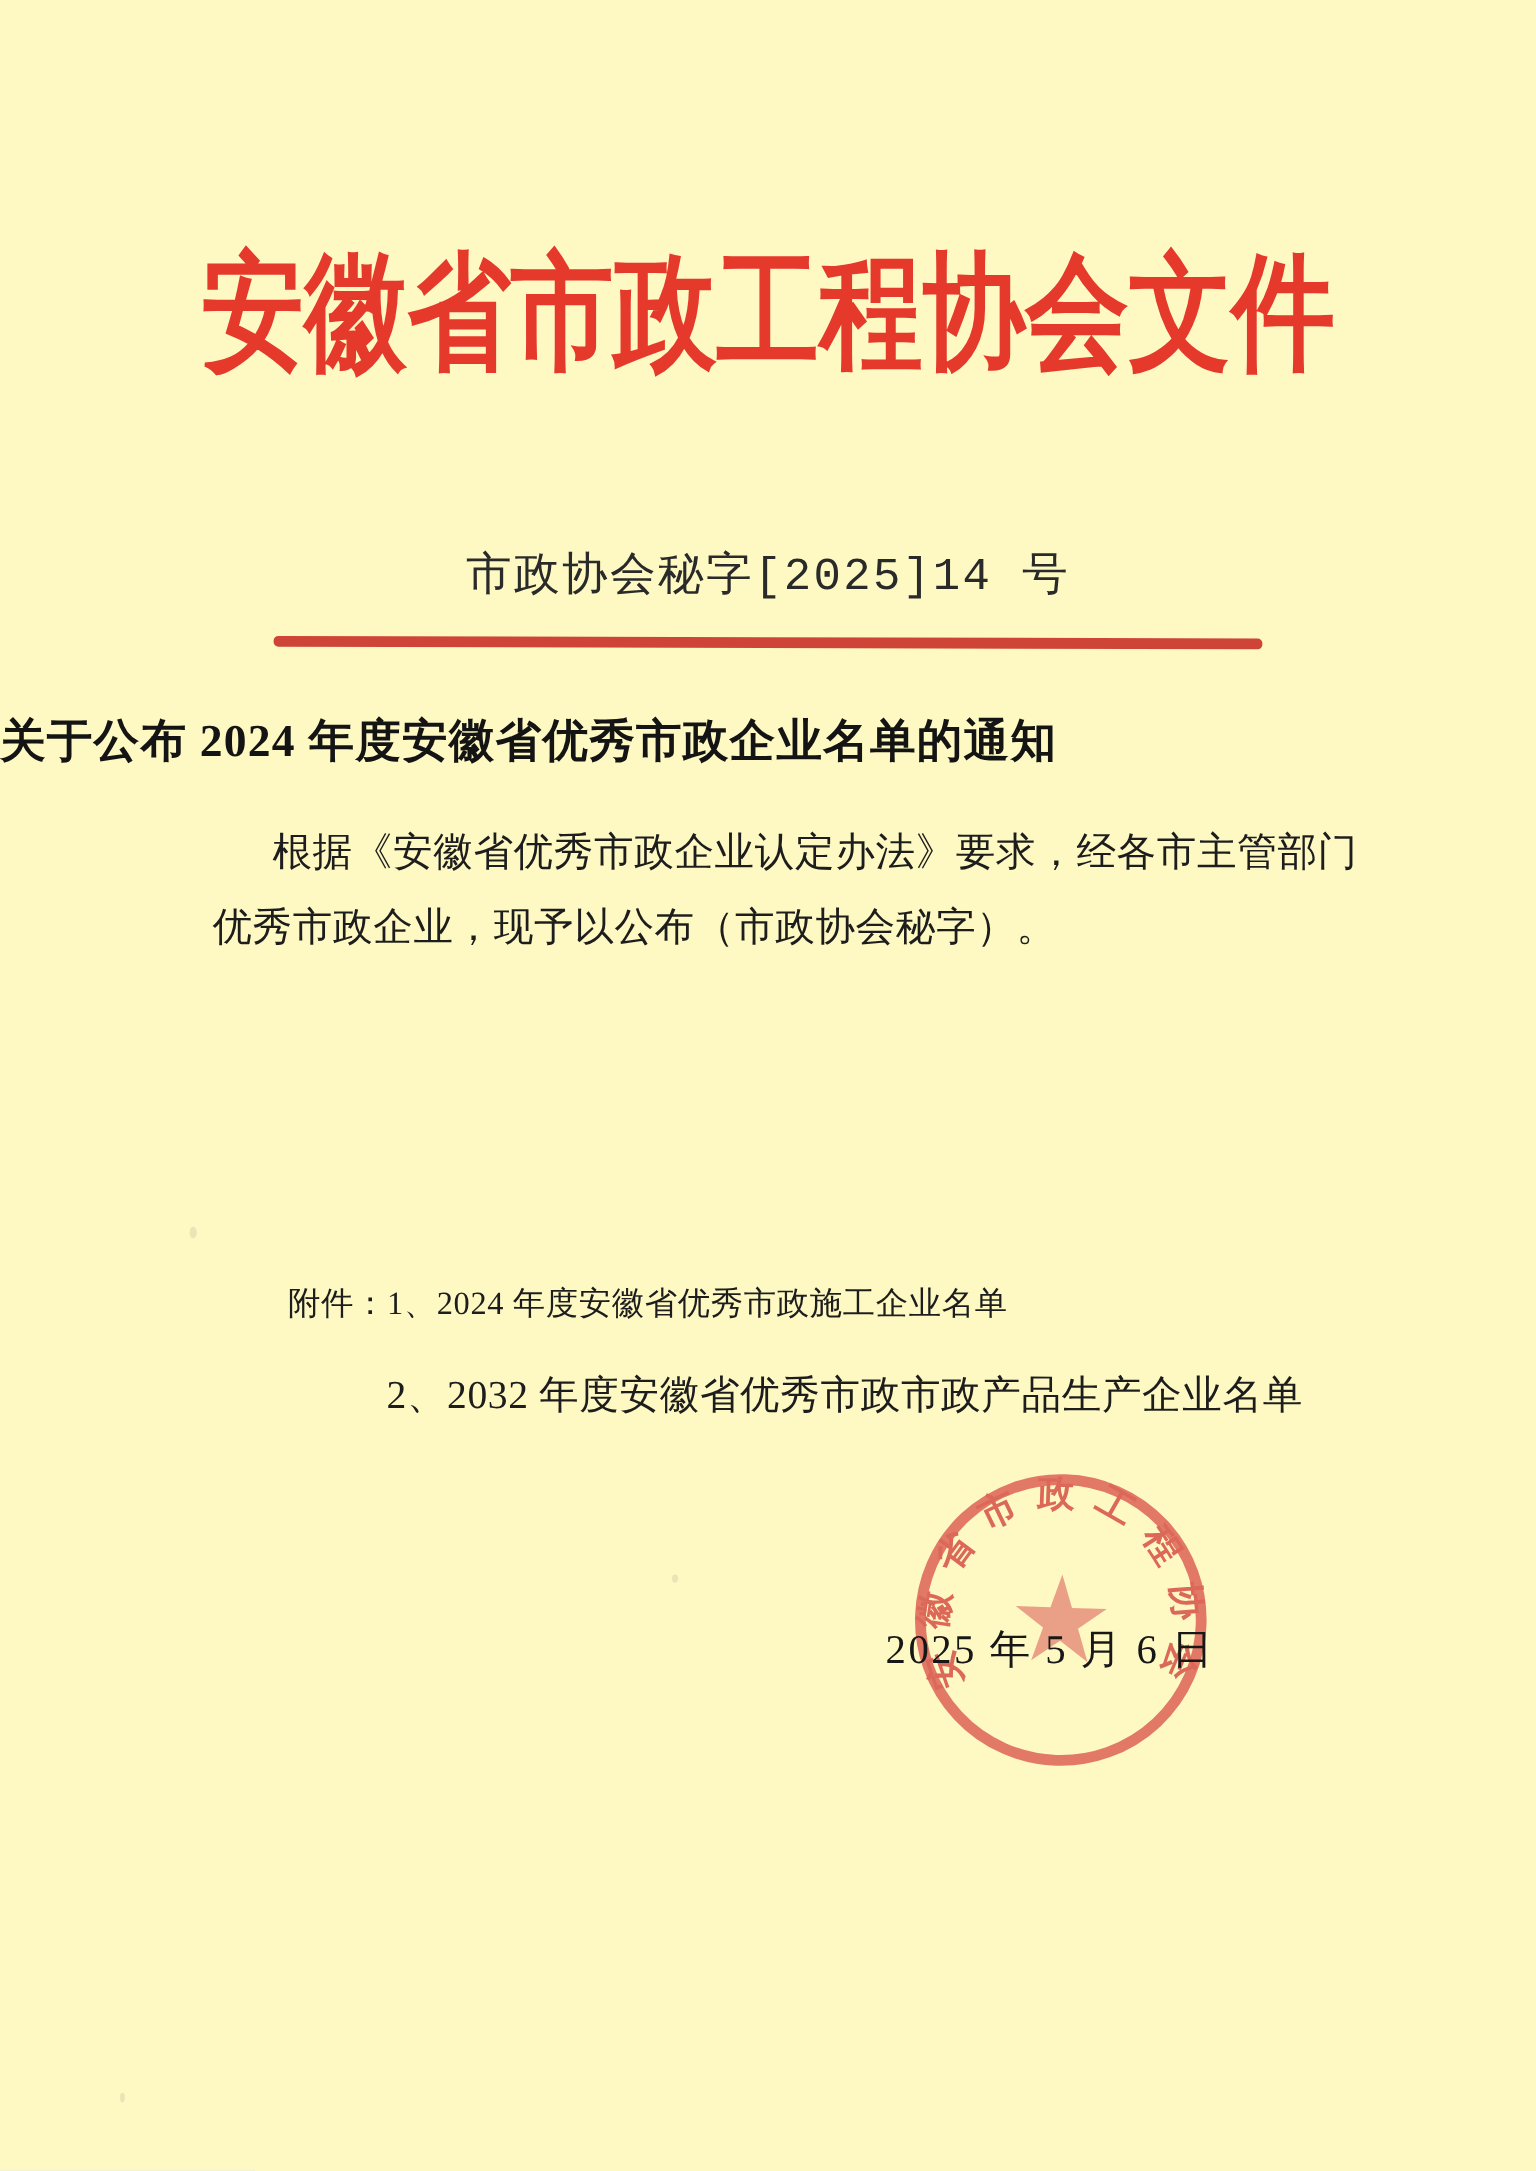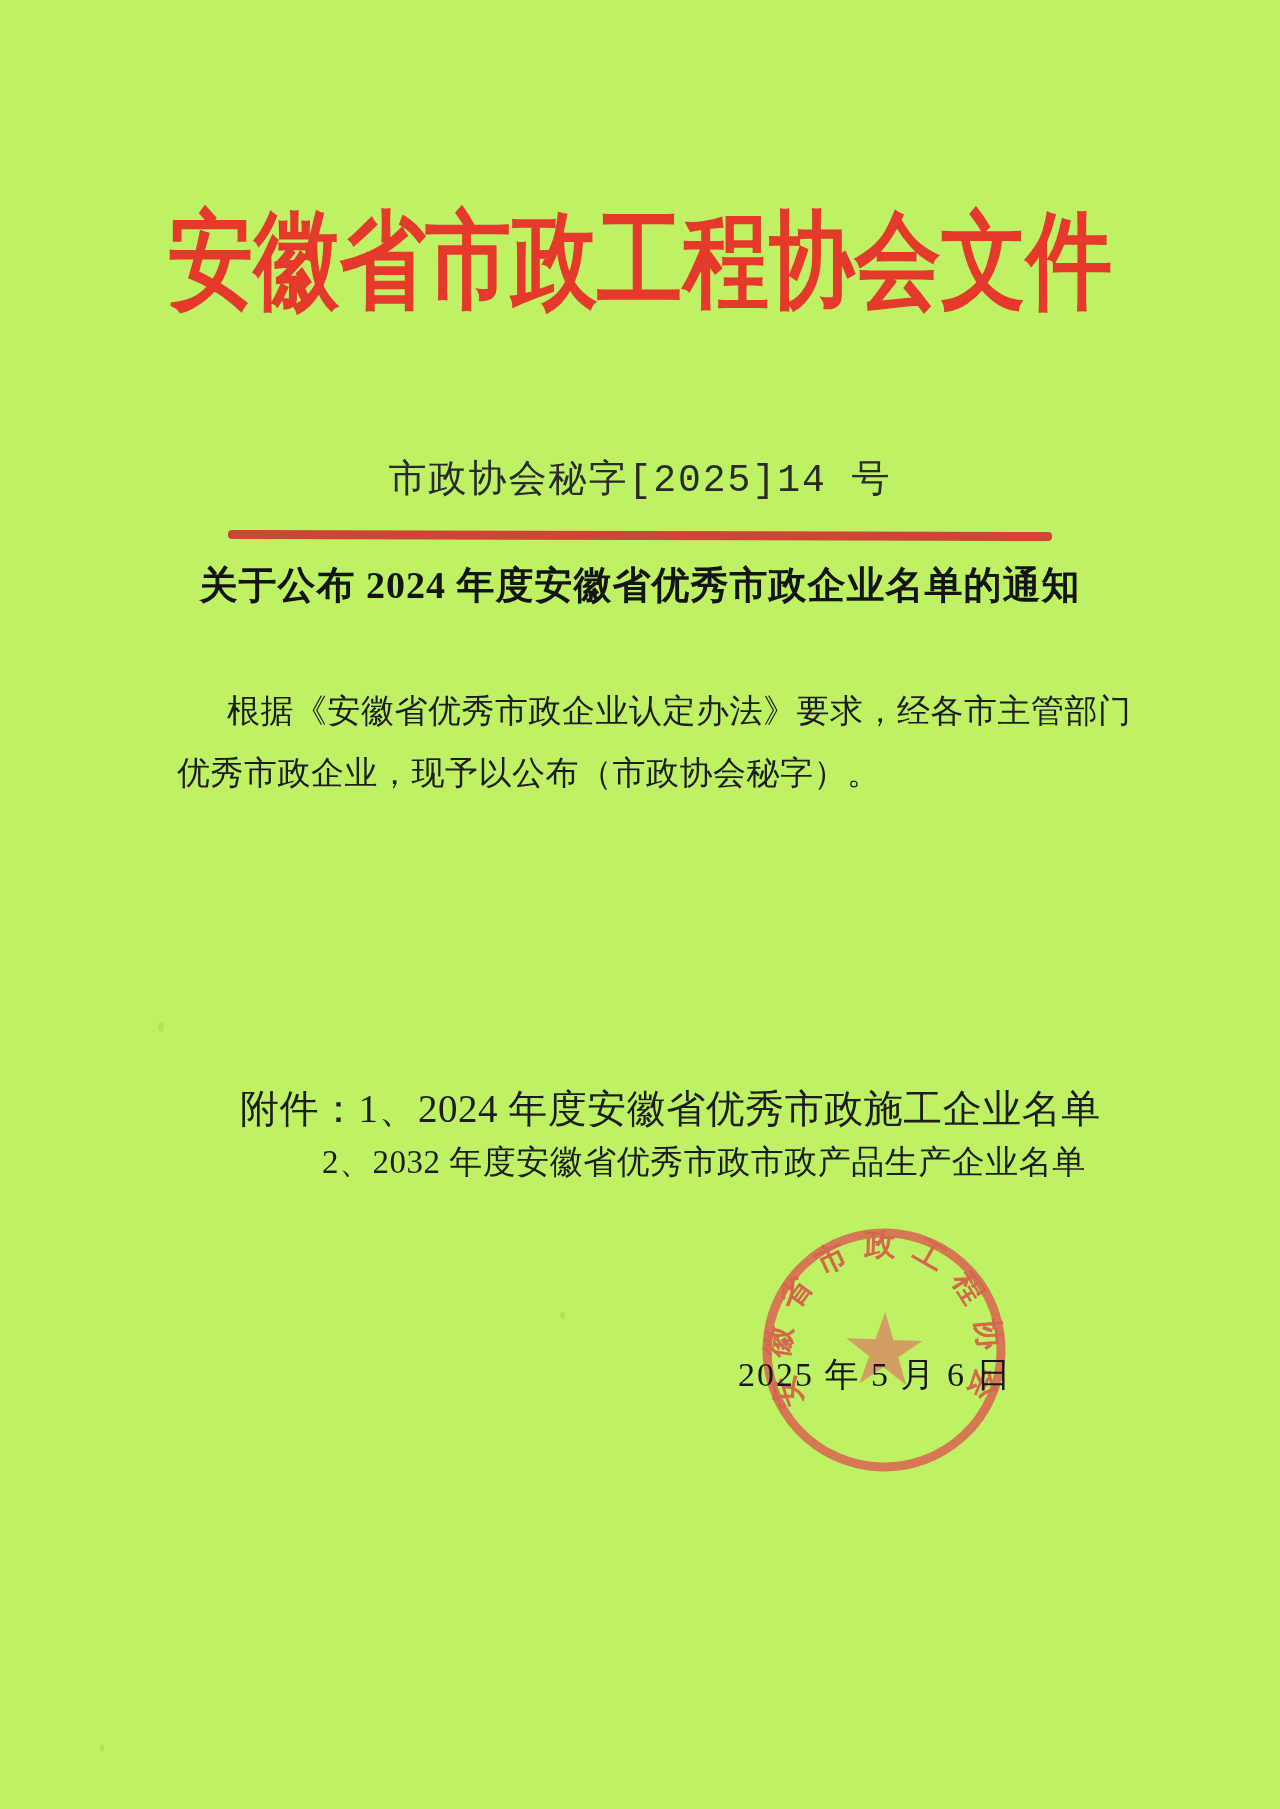--- a/index.html
+++ b/index.html
@@ -2,21 +2,21 @@
 <html><head>
 <meta charset="utf-8">
 <style>
   * { margin: 0; padding: 0; box-sizing: border-box; }
   html, body { background: #e8e8e8; }
   .page {
     position: relative;
     width: 1280px;
     height: 1809px;
     margin: 0 auto;
-    background: #bef264;
+    background: #fef9c3;
     overflow: hidden;
     font-family: "Liberation Serif", "DejaVu Serif", serif;
     color: #1e1e1e;
   }
   .org-title {
     position: absolute;
     top: 196px;
     left: 0;
     width: 100%;
     text-align: center;
@@ -45,24 +45,24 @@
     top: 531px;
     left: 228px;
     width: 824px;
     height: 9px;
     background: #ce4437;
     border-radius: 4px;
     transform: rotate(0.15deg);
   }
   .doc-title {
     position: absolute;
-    top: 560px;
+    top: 592px;
     left: 0;
     width: 100%;
-    text-align: center;
+    text-align: left;
     font-size: 38px;
     font-weight: bold;
     color: #141414;
     letter-spacing: 1px;
     white-space: nowrap;
   }
   .body-text {
     position: absolute;
     top: 680px;
     left: 177px;
@@ -71,25 +71,24 @@
     line-height: 62px;
     color: #1d1d1d;
     letter-spacing: 0.5px;
   }
   .body-text p { margin: 0; white-space: nowrap; }
   .body-text p.indent { text-indent: 50px; }
   .attach-line1 {
     position: absolute;
     top: 1068px;
     left: 240px;
-    font-size: 39px;
+    font-size: 27px;
     color: #1d1d1d;
     letter-spacing: 0.5px;
     white-space: nowrap;
-    margin-top: 14px;
   }
   .attach-line2 {
     position: absolute;
     top: 1140px;
     left: 322px;
     font-size: 33px;
     color: #1d1d1d;
     letter-spacing: 0.5px;
     white-space: nowrap;
   }

